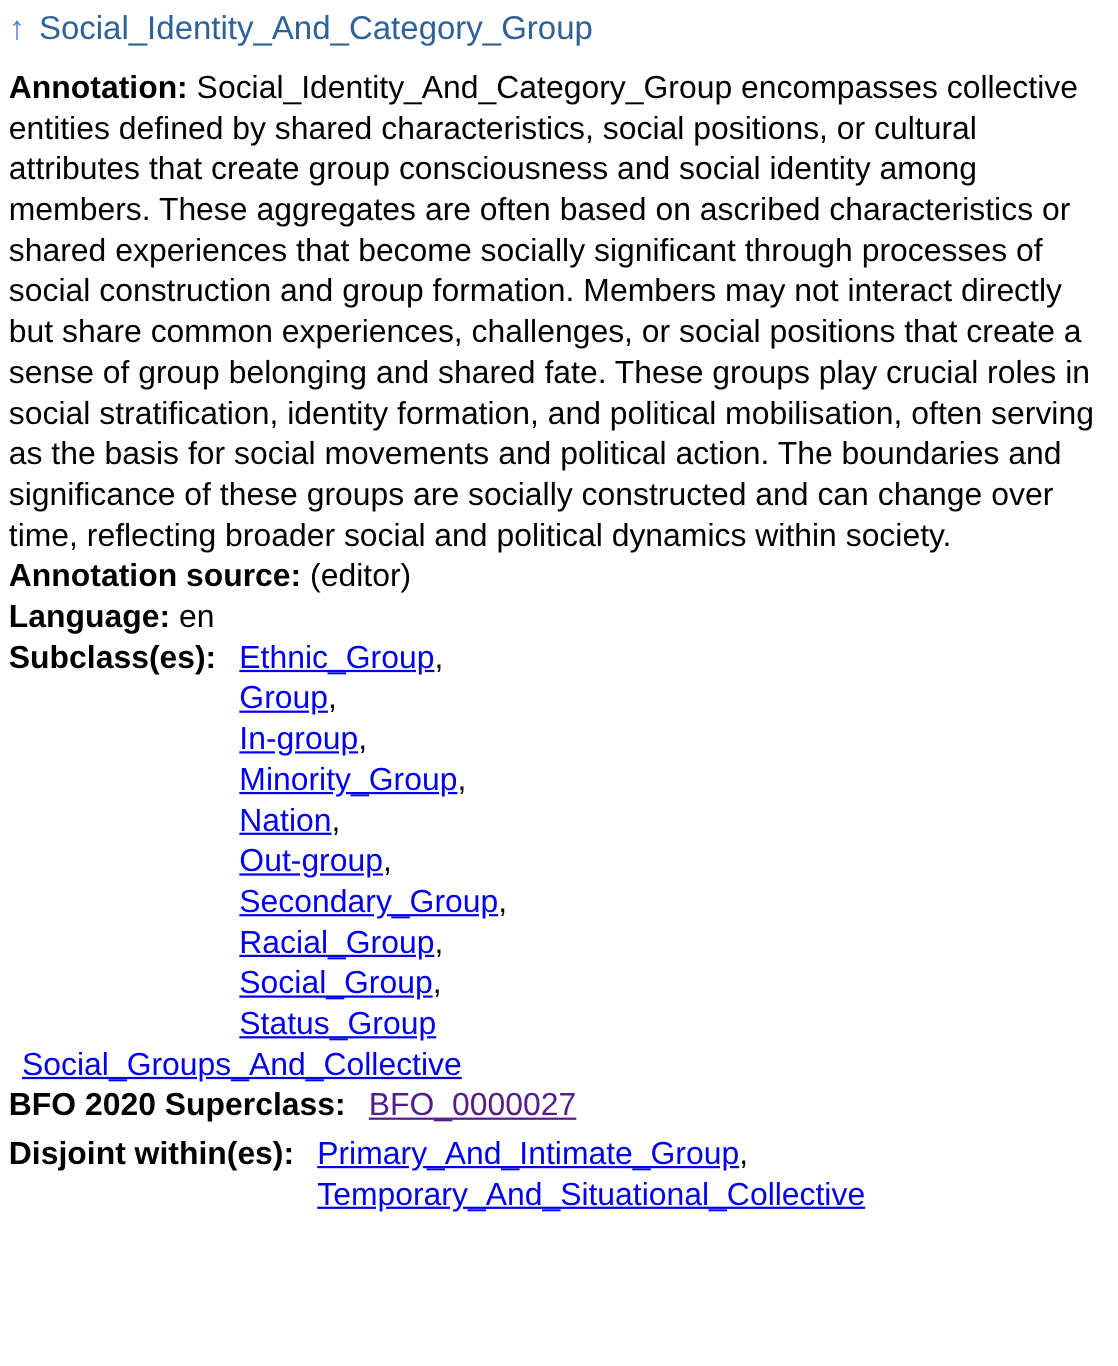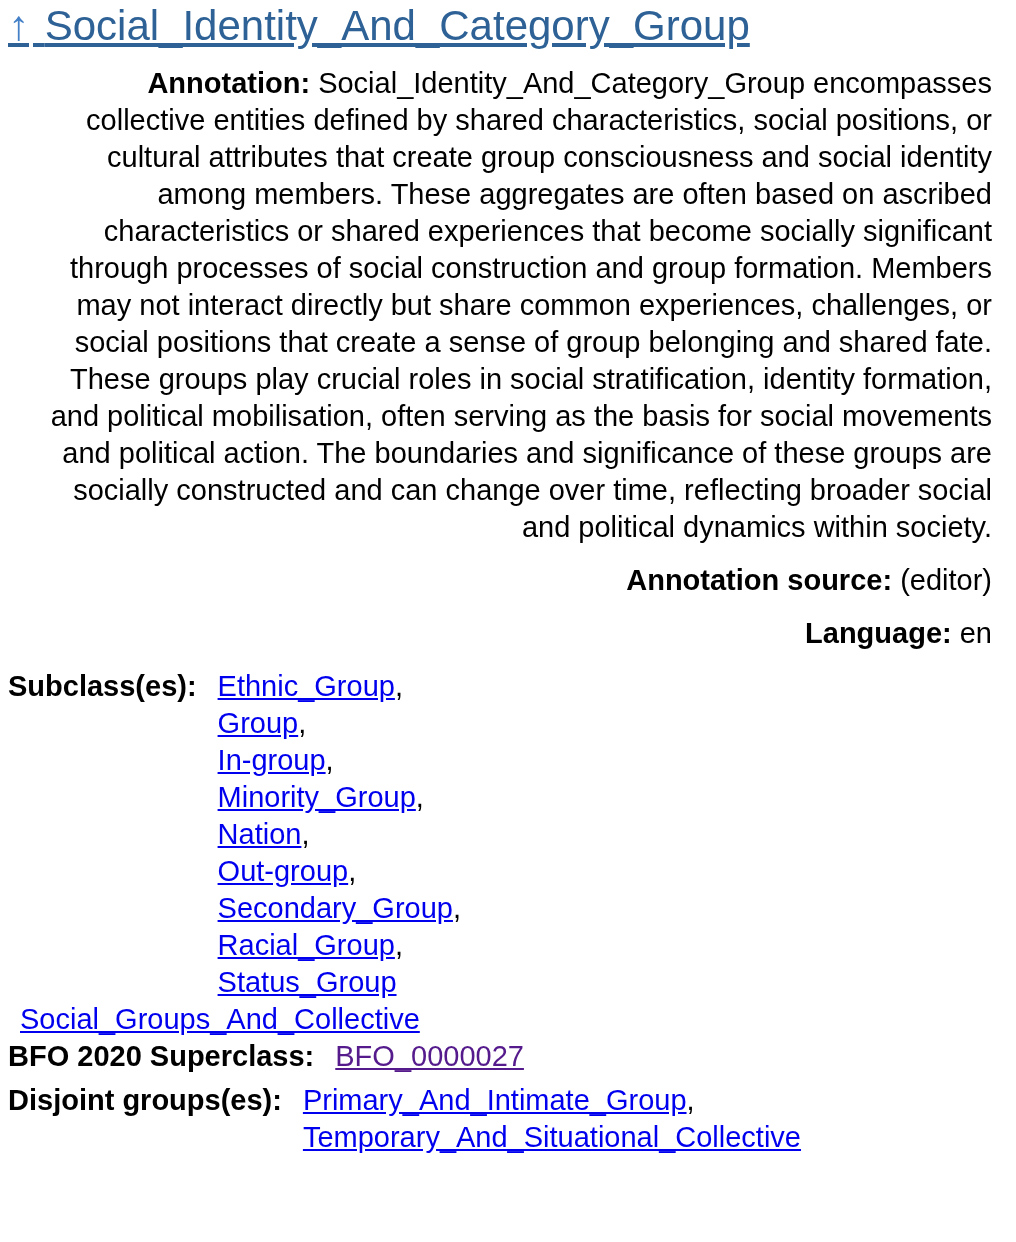--- a/index.html
+++ b/index.html
@@ -10,38 +10,36 @@
   }
   body {
     width: 1016px;
     box-sizing: border-box;
     padding: 2px 8px 10px 8px;
     font-family: "Liberation Sans", "DejaVu Sans", sans-serif;
     font-size: 29px;
     line-height: 37px;
   }
   .page-title {
-    font-size: 42px;
+    font-size: 30px;
     line-height: 47px;
     font-weight: 400;
     margin: 0 0 13px 0;
     padding: 0;
     color: var(--title-text, #2e6296);
     white-space: nowrap;
-    text-decoration: underline;
   }
   .up-arrow {
     color: var(--title-arrow, #4480c7);
     text-decoration: none;
     margin-right: 4px;
   }
   .para {
-    margin: 16px;
+    margin: 0;
     padding: 0;
-    text-align: right;
   }
   .label {
     font-weight: 700;
   }
   .field-row {
     display: flex;
     align-items: flex-start;
   }
   .field-row .label {
     flex: 0 0 auto;
@@ -87,38 +85,39 @@
     <span class="label">Subclass(es):</span>
     <div class="links-col">
         <div class="link-line"><a href="#" class="ont-link">Ethnic_Group</a><span class="comma">,</span></div>
         <div class="link-line"><a href="#" class="ont-link">Group</a><span class="comma">,</span></div>
         <div class="link-line"><a href="#" class="ont-link">In-group</a><span class="comma">,</span></div>
         <div class="link-line"><a href="#" class="ont-link">Minority_Group</a><span class="comma">,</span></div>
         <div class="link-line"><a href="#" class="ont-link">Nation</a><span class="comma">,</span></div>
         <div class="link-line"><a href="#" class="ont-link">Out-group</a><span class="comma">,</span></div>
         <div class="link-line"><a href="#" class="ont-link">Secondary_Group</a><span class="comma">,</span></div>
         <div class="link-line"><a href="#" class="ont-link">Racial_Group</a><span class="comma">,</span></div>
+        <div class="link-line"><a href="#" class="ont-link">Social_Group</a><span class="comma">,</span></div>
         <div class="link-line"><a href="#" class="ont-link">Status_Group</a></div>
       </div>
   </div>
 
   <div class="field-row">
     <div class="links-col">
         <div class="link-line"><a href="#" class="ont-link">Social_Groups_And_Collective</a></div>
       </div>
   </div>
 
   <div class="field-row">
     <span class="label">BFO 2020 Superclass:</span>
     <div class="links-col">
         <div class="link-line"><a href="#" class="ont-link visited">BFO_0000027</a></div>
       </div>
   </div>
 
   <div class="field-row disjoint-row">
-    <span class="label">Disjoint groups(es):</span>
+    <span class="label">Disjoint within(es):</span>
     <div class="links-col">
         <div class="link-line"><a href="#" class="ont-link">Primary_And_Intimate_Group</a><span class="comma">,</span></div>
         <div class="link-line"><a href="#" class="ont-link">Temporary_And_Situational_Collective</a></div>
       </div>
   </div>
 
 </main>
 
 </body></html>

